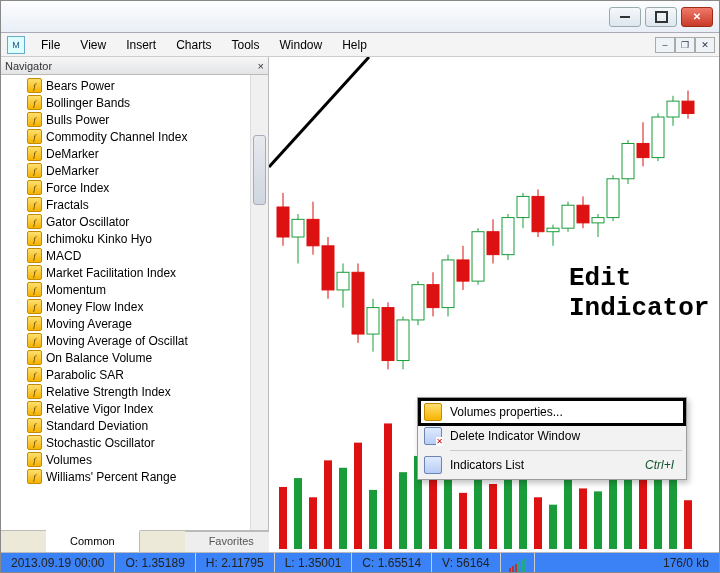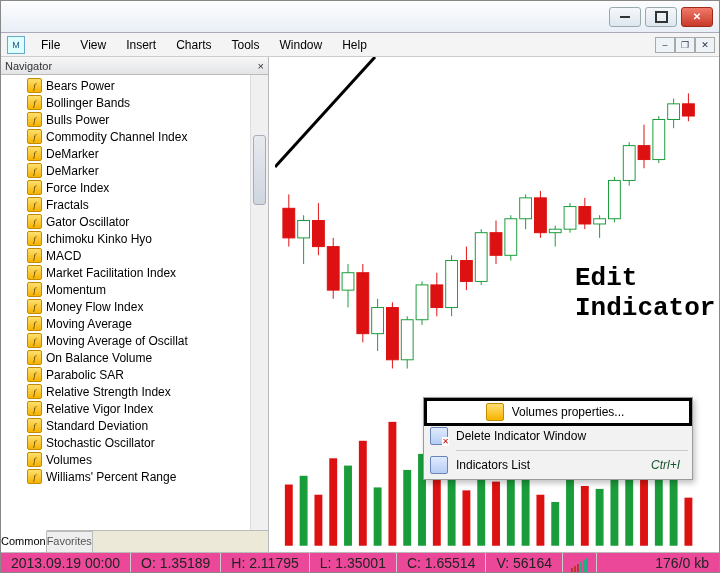--- a/index.html
+++ b/index.html
@@ -14,56 +14,56 @@
 .wbtn.close::before{content:"✕";font-weight:bold;}
 
 
 .menubar { height:24px; background:#f4f4f4; display:flex; align-items:center; padding-left:6px; font-size:12px; color:#000; border-bottom:1px solid #ccc; gap:0;}
 .appicon { width:18px; height:18px; margin-right:6px; background:#dff; border:1px solid #6ac; display:flex;align-items:center;justify-content:center; font-size:9px;color:#257;}
 .menuitem { padding:15px 10px; }
 .mdi-controls { margin-left:auto; display:flex; gap:0; padding-right:4px;}
 .mdi { width:20px;height:16px;border:1px solid #aaa; background:#eef3f8; font-size:9px; display:flex;align-items:center;justify-content:center;color:#334;}
 
 
-.workspace { display:flex; height:calc(573px - 32px - 24px - 20px - 2px);gap:6px; }
+.workspace { display:flex; height:calc(573px - 32px - 24px - 20px - 2px); }
 
 
 .navigator { width:268px; border-right:1px solid #bbb; display:flex; flex-direction:column; background:#fff;}
 .nav-head { height:18px; background:linear-gradient(#f7f7f8,#e3e4e6); border-bottom:1px solid #bbb; font-size:11px; color:#333; display:flex; align-items:center; padding:0 4px; justify-content:space-between;}
 .nav-close { font-size:11px; cursor:pointer;}
 .nav-body { flex:1; overflow:hidden; display:flex;}
 .tree { flex:1; overflow-y:auto; padding:2px 0 2px 2px; font-size:12px; }
 .tree-row { display:flex; align-items:center; height:17px; padding-left:24px; white-space:nowrap;}
 .node-icon { width:15px;height:15px; margin-right:4px; background:linear-gradient(#ffe070,#f6b300); border:1px solid #c48a00; border-radius:2px; display:flex;align-items:center;justify-content:center; font-size:9px; font-style:italic; font-family:Georgia,serif; color:#5a3b00;}
 .scrollbar { width:18px; background:#f0f0f0; border-left:1px solid #ddd; position:relative;}
 .thumb { position:absolute; left:2px; right:2px; top:60px; height:70px; background:linear-gradient(#e7eaef,#cfd6df); border:1px solid #aab; border-radius:3px;}
 .nav-tabs { height:22px; display:flex; border-top:1px solid #bbb; background:#ece9d8; font-size:11px;}
-.ntab { padding:3px 0; border-right:1px solid #bbb; background:#fff; border-top:2px solid #fff; margin-top:-1px;}
+.ntab { padding:3px 24px; border-right:1px solid #bbb; background:#fff; border-top:2px solid #fff; margin-top:-1px;margin-left:45px;}
 .ntab.inactive{ background:#eee; border-top:1px solid #bbb; margin-top:0; color:#555;}
 
 
 .chart { flex:1; position:relative; background:#fff; overflow:hidden;}
 .chart svg { position:absolute; inset:0; width:100%; height:100%; }
 .annot { position:absolute; left:300px; top:206px; font-family:Liberation Mono, monospace; font-size:26px; font-weight:bold; color:#000;}
 .annot-line{ position:absolute; left:260px; top:236px; width:110px; height:120px; }
 
 
 .ctx { position:absolute; left:148px; top:340px; width:270px; background:#f2f2f2; border:1px solid #9a9a9a; box-shadow:2px 3px 6px rgba(0,0,0,.25); font-size:12px; padding:2px;}
 .ctx-row { display:flex; align-items:center; height:24px; padding:0 10px 0 4px; gap:8px;}
 .ctx-row.sep { height:0; border-top:1px solid #c9c9c9; margin:2px 2px 2px 30px; padding:0;}
-.ctx-row.hi { outline:3px solid #000; outline-offset:-1px; background:#fff;justify-content:center;}
+.ctx-row.hi { outline:3px solid #000; outline-offset:-1px; background:#fff;}
 .ctx-icon { width:18px; height:18px; background:linear-gradient(#ffe070,#f6b300); border:1px solid #c48a00; border-radius:2px; display:flex;align-items:center;justify-content:center; position:relative;}
 .ctx-icon.del::after{content:"✕"; position:absolute; right:-2px; bottom:-2px; font-size:8px; color:#c00; background:#fff; border-radius:2px; line-height:8px;}
 .ctx-icon.win{ background:linear-gradient(#dfeaff,#b7cdf3); border-color:#6a84b6;}
 .ctx-icon.win::after{content:"✕"; position:absolute; right:-2px; bottom:-2px; font-size:8px; color:#c00; background:#fff;}
 .ctx-icon.list{ background:linear-gradient(#dfeaff,#b7cdf3); border-color:#6a84b6;}
 .ctx-sc { margin-left:auto; color:#14532d;font-style:italic;}
 
 
-.status { height:20px; border-top:1px solid #bbb; background:#ec4899; display:flex; align-items:center; font-size:14px; color:#222;}
+.status { height:20px; border-top:1px solid #bbb; background:#3b82f6; display:flex; align-items:center; font-size:12px; color:#222;}
 .status > div { padding:0 10px; border-right:1px solid #ccc; height:100%; display:flex; align-items:center;}
 .status .sig { display:flex; gap:1px; align-items:flex-end; padding:0 8px;}
 .sigbar{width:2px;background:#b33;} .sigbar.g{background:#2a8;}
 </style>
 </head>
 <body>
 
 <div class="titlebar">
   <div class="wbtn min"></div>
   <div class="wbtn max"></div>

